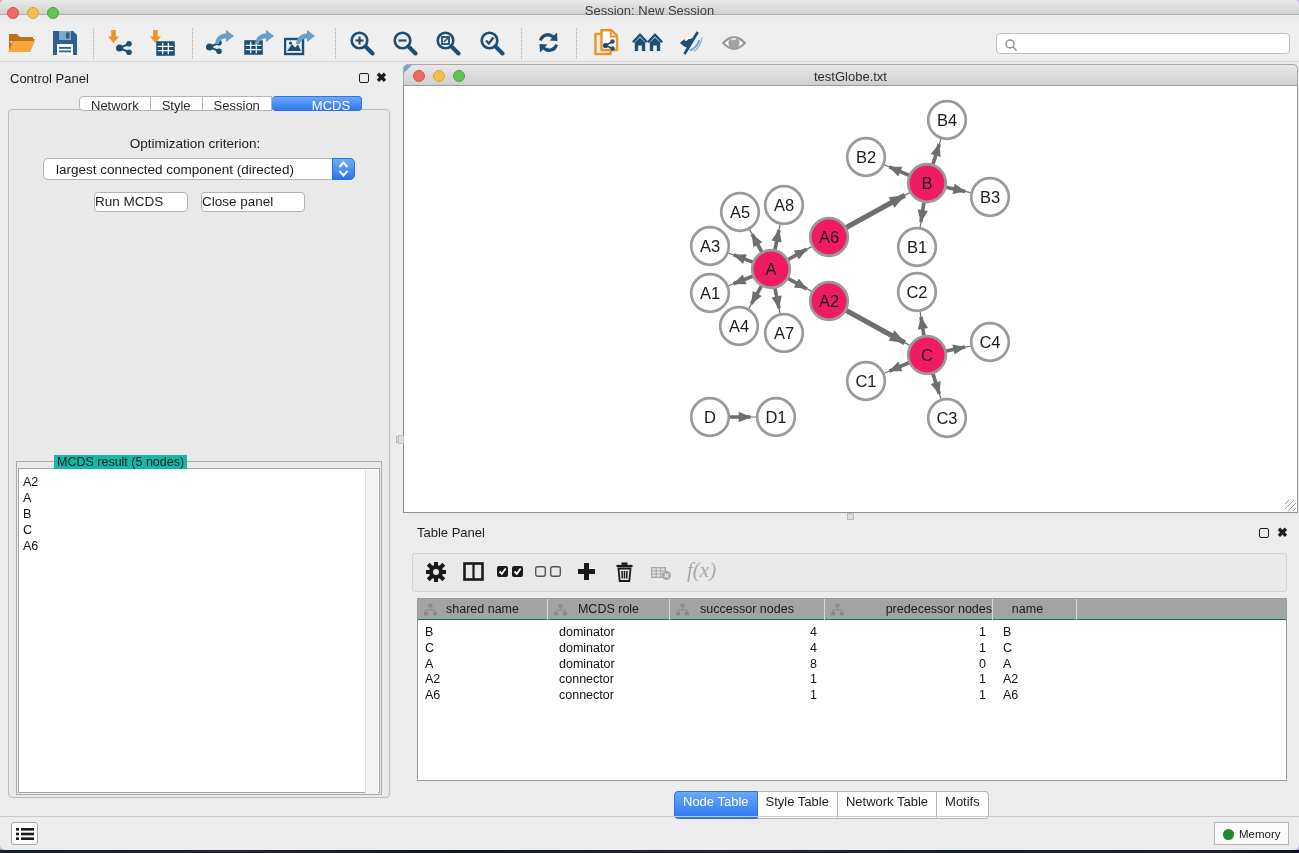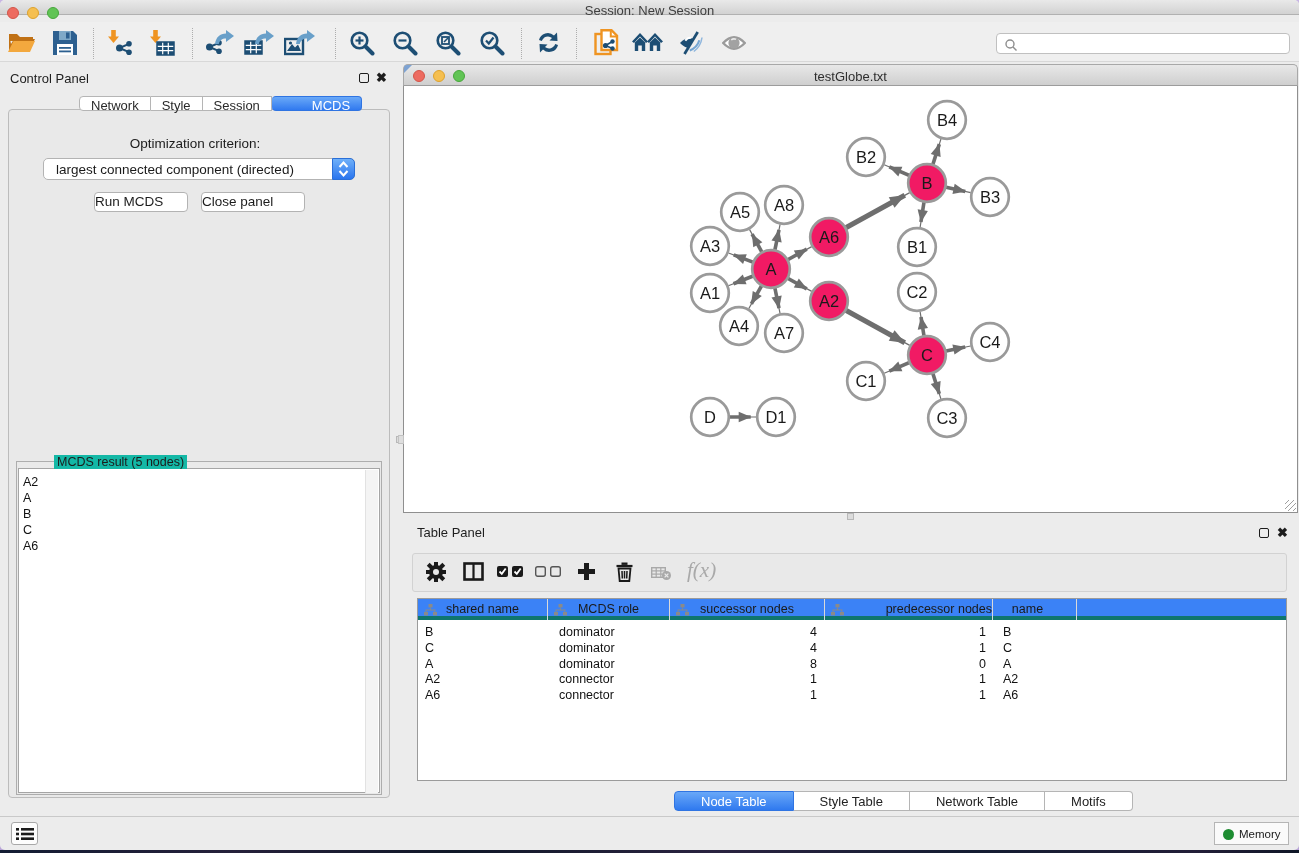--- a/index.html
+++ b/index.html
@@ -72,31 +72,31 @@
   background:repeating-linear-gradient(135deg, transparent 0 2.5px, #9f9f9f 2.5px 3.5px); }
 #birdseye { position:absolute; left:398px; top:435px; width:6px; height:9px; background:#dedede;
   border:1px solid #c2c2c2; }
 .divgrip { position:absolute; width:7px; height:7px; background:#dcdcdc; border:1px solid #b8b8b8; }
 
 #tp-title { position:absolute; left:417px; top:525px; font-size:13px; color:#1e1e1e; }
 #tp-toolbar { position:absolute; left:412px; top:553px; width:875px; height:39px; background:#e9e9e9;
   border:1px solid #d2d2d2; border-radius:3px; }
 #tp-table { position:absolute; left:417px; top:598px; width:870px; height:183px; background:#fff;
   border:1px solid #9b9b9b; }
-#tp-head { position:absolute; left:0; top:0; width:868px; height:21px; background:#3b82f6;
-  border-bottom:4px solid #0f766e; display:flex; }
+#tp-head { position:absolute; left:0; top:0; width:868px; height:21px; background:#a3a3a3;
+  border-bottom:1px solid #0f766e; display:flex; }
 #tp-head .hc { position:relative; height:21px; border-right:1px solid #d9d9d9; font-size:12.5px;
   color:#1a1a1a; text-align:center; line-height:20px; }
 #tp-head .hc svg { position:absolute; left:6px; top:5px; }
 .trow { position:absolute; font-size:12.5px; color:#111; height:16px; line-height:16px; width:868px; }
 .trow span { position:absolute; }
 
 #bt-tabs { position:absolute; left:674px; top:791px; height:20px; display:flex; }
-#bt-tabs .tab { height:20px; line-height:19px; font-size:13px; color:#222; background:#fff;
-  border:1px solid #b5b5b5; border-left:none; padding:0 26px; }
+#bt-tabs .tab { height:28px; line-height:19px; font-size:13px; color:#222; background:#fff;
+  border:1px solid #b5b5b5; border-left:none; padding:0 8px; }
 #bt-tabs .tab.sel { background:linear-gradient(#69a8f8,#2f79ef); color:#fff; border:1px solid #2f74e2;
   border-radius:4px 0 0 4px; }
 #bt-tabs .tab:last-child { border-radius:0 4px 4px 0; }
 </style>
 </head>
 <body>
 <div id="app">
   <div id="titlebar">
     <div class="tl" style="left:7px; background:#ed6b60; border:0.5px solid #d35549;"></div>
     <div class="tl" style="left:27px; background:#f5bf50; border:0.5px solid #deA22c;"></div>

